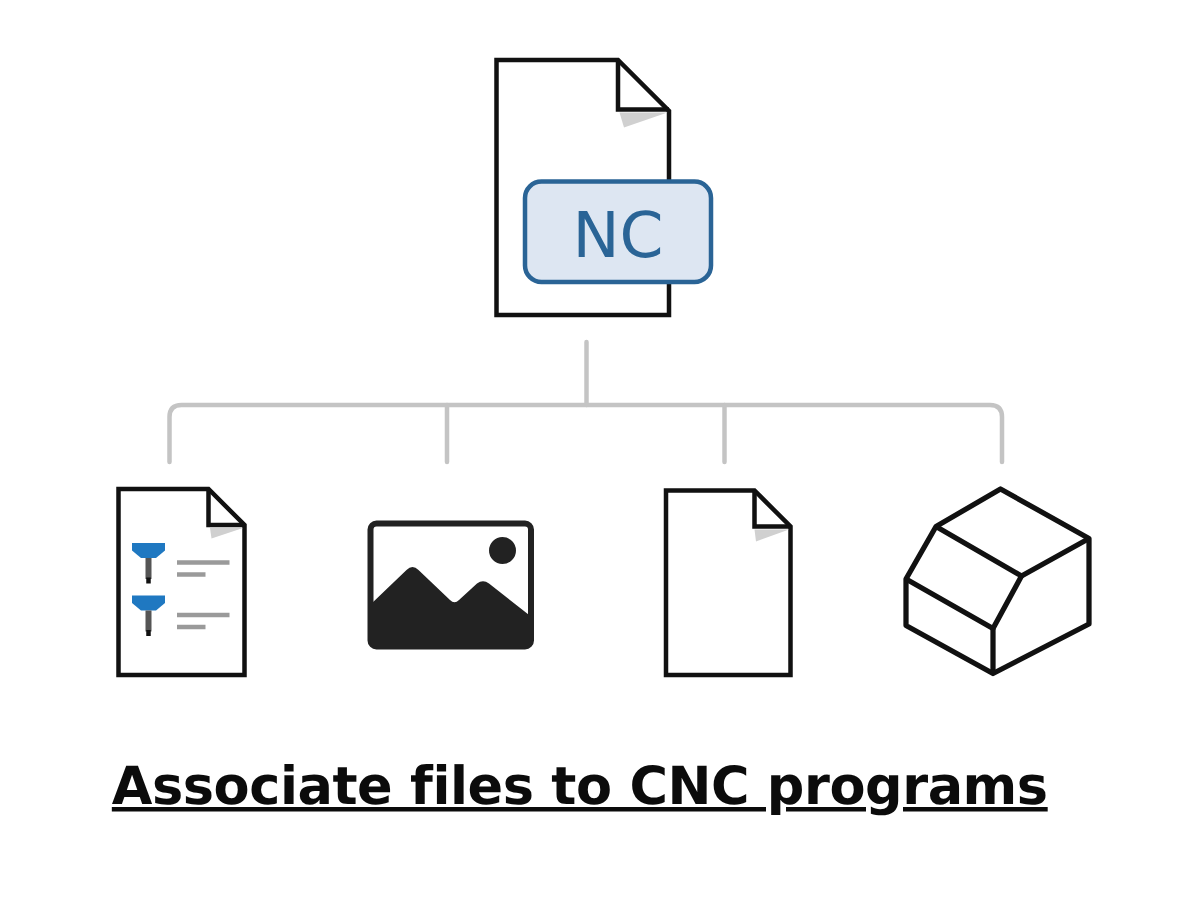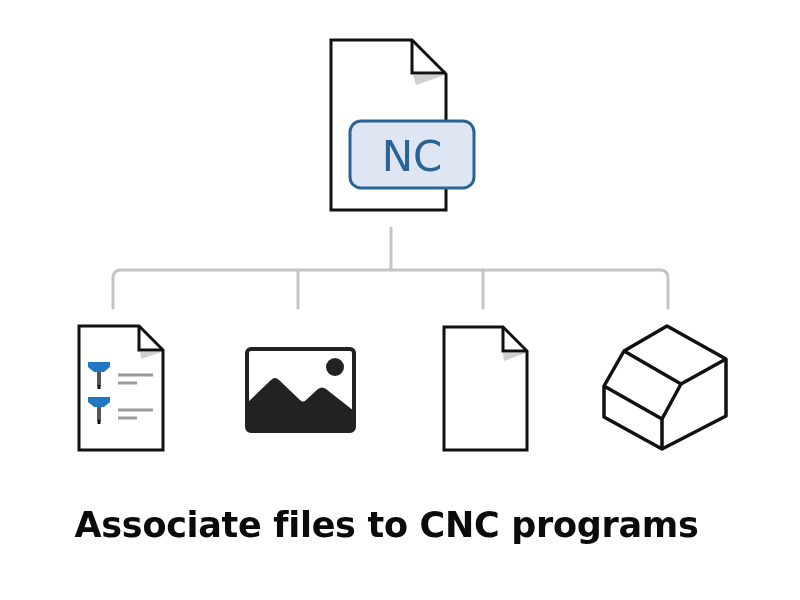--- a/index.html
+++ b/index.html
@@ -1,21 +1,21 @@
 <!DOCTYPE html>
 <html><head>
   <meta charset="utf-8">
   <style>
     html, body { margin: 0; padding: 0; background: #ffffff; }
     body { width: 800px; height: 600px; position: relative; overflow: hidden; font-family: "DejaVu Sans", sans-serif; }
     #diagram { position: absolute; left: 0; top: 0; width: 800px; height: 600px; }
     #caption {
       position: absolute; left: 0; top: 505px; width: 773px; text-align: center;
       font-family: "DejaVu Sans", sans-serif; font-weight: bold; font-size: 35px;
-      color: #0b0b0b; letter-spacing: -0.3px;
+      color: #0b0b0b; letter-spacing: -0.3px; text-decoration: underline;
     }
   </style>
 </head>
 <body>
 
 <svg id="diagram" viewBox="0 0 800 600" xmlns="http://www.w3.org/2000/svg">
 
   <g fill="none" stroke="#c4c4c4" stroke-width="3" stroke-linecap="round" stroke-linejoin="round">
     <path d="M391 228 V270"></path>
     <path d="M113 308 V278 Q113 270 121 270 H660 Q668 270 668 278 V308"></path>

